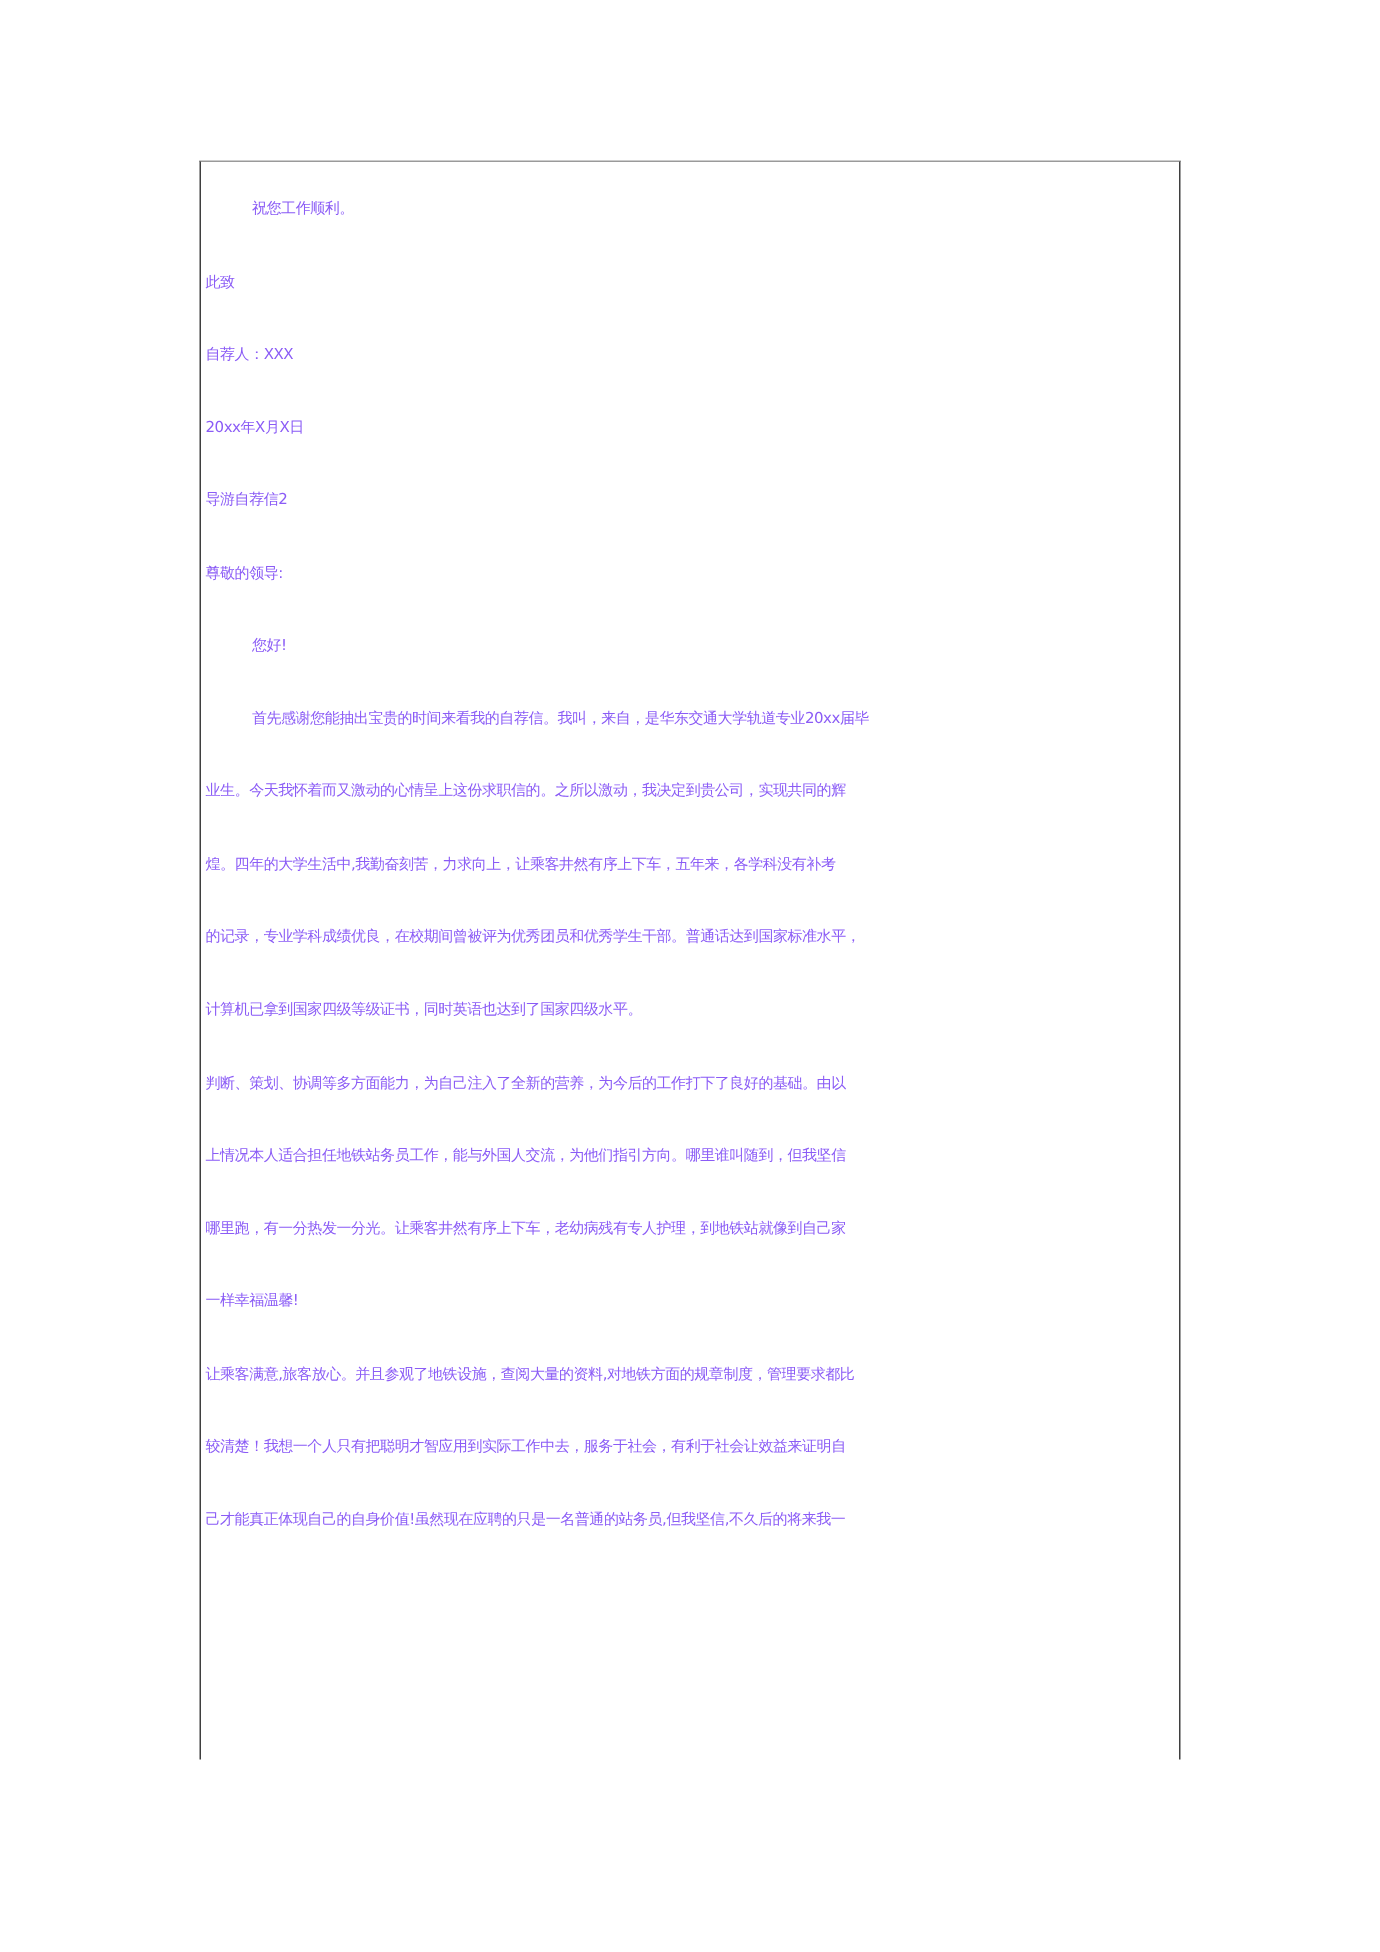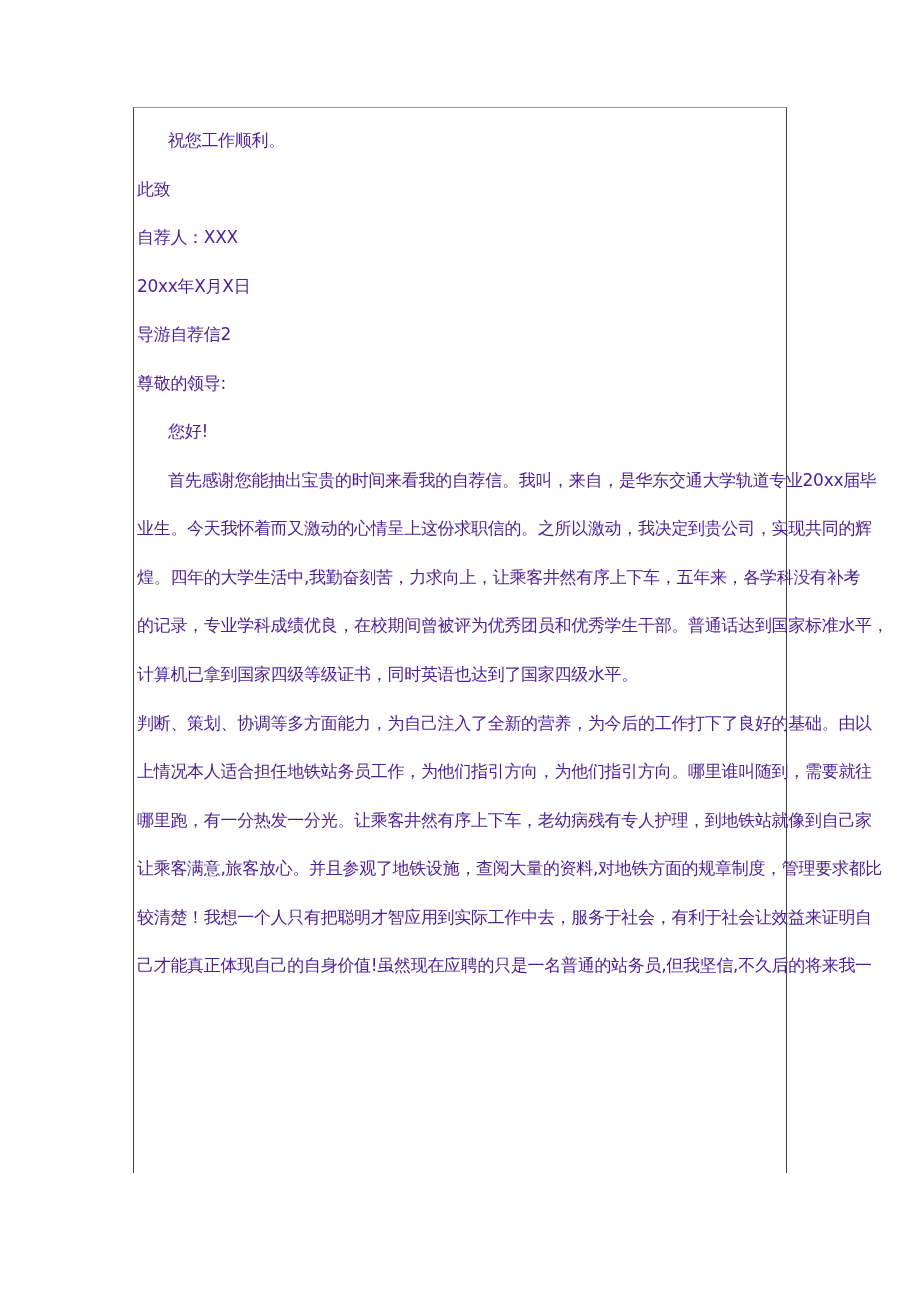--- a/index.html
+++ b/index.html
@@ -33,23 +33,23 @@
     border-left: 1px solid #3f3f3f;
     border-right: 1px solid #3f3f3f;
     border-bottom: none;
     padding: 8px 0 0 3px;
     overflow: visible;
     background: #ffffff;
   }
   .text-line {
     height: 48.55px;
     line-height: 48.55px;
-    font-size: 17px;
+    font-size: 10px;
     letter-spacing: -0.3px;
-    color: #4c1d95;
+    color: #8b5cf6;
     white-space: nowrap;
     text-indent: 0;
   }
   .text-line.indent {
     text-indent: 31px;
   }
 </style>
 </head>
 <body>
 
@@ -62,19 +62,20 @@
       <div class="text-line">20xx年X月X日</div>
       <div class="text-line">导游自荐信2</div>
       <div class="text-line">尊敬的领导:</div>
       <div class="text-line indent">您好!</div>
       <div class="text-line indent">首先感谢您能抽出宝贵的时间来看我的自荐信。我叫，来自，是华东交通大学轨道专业20xx届毕</div>
       <div class="text-line">业生。今天我怀着而又激动的心情呈上这份求职信的。之所以激动，我决定到贵公司，实现共同的辉</div>
       <div class="text-line">煌。四年的大学生活中,我勤奋刻苦，力求向上，让乘客井然有序上下车，五年来，各学科没有补考</div>
       <div class="text-line">的记录，专业学科成绩优良，在校期间曾被评为优秀团员和优秀学生干部。普通话达到国家标准水平，</div>
       <div class="text-line">计算机已拿到国家四级等级证书，同时英语也达到了国家四级水平。</div>
       <div class="text-line">判断、策划、协调等多方面能力，为自己注入了全新的营养，为今后的工作打下了良好的基础。由以</div>
-      <div class="text-line">上情况本人适合担任地铁站务员工作，为他们指引方向，为他们指引方向。哪里谁叫随到，需要就往</div>
+      <div class="text-line">上情况本人适合担任地铁站务员工作，能与外国人交流，为他们指引方向。哪里谁叫随到，但我坚信</div>
       <div class="text-line">哪里跑，有一分热发一分光。让乘客井然有序上下车，老幼病残有专人护理，到地铁站就像到自己家</div>
+      <div class="text-line">一样幸福温馨!</div>
       <div class="text-line">让乘客满意,旅客放心。并且参观了地铁设施，查阅大量的资料,对地铁方面的规章制度，管理要求都比</div>
       <div class="text-line">较清楚！我想一个人只有把聪明才智应用到实际工作中去，服务于社会，有利于社会让效益来证明自</div>
       <div class="text-line">己才能真正体现自己的自身价值!虽然现在应聘的只是一名普通的站务员,但我坚信,不久后的将来我一</div>
     </div>
 </div>
 
 </body></html>

